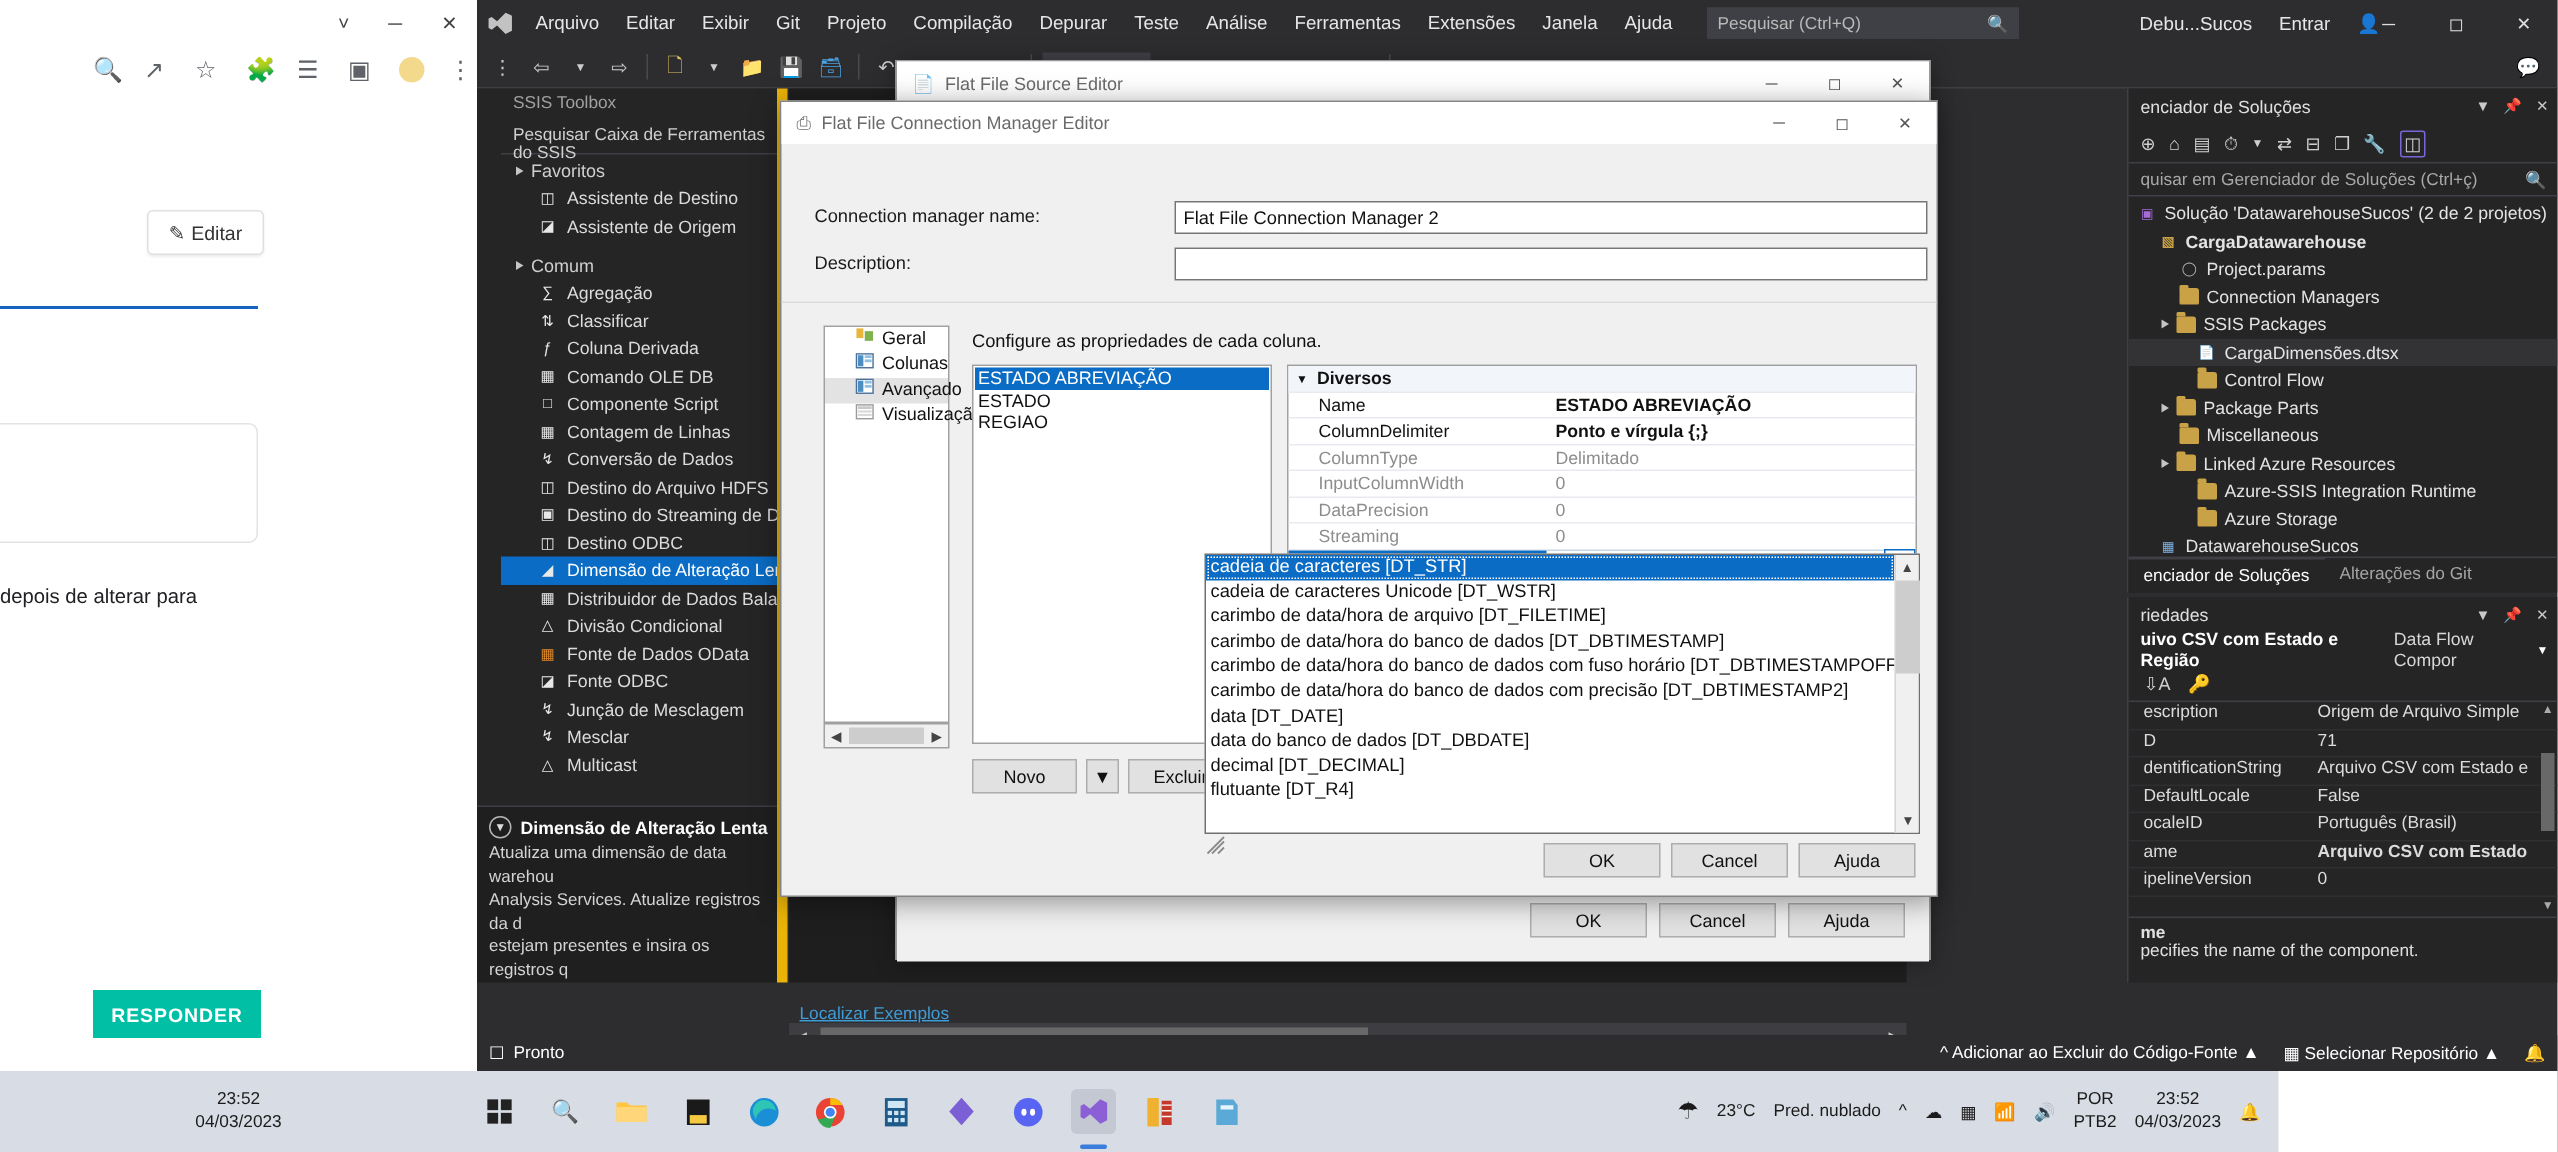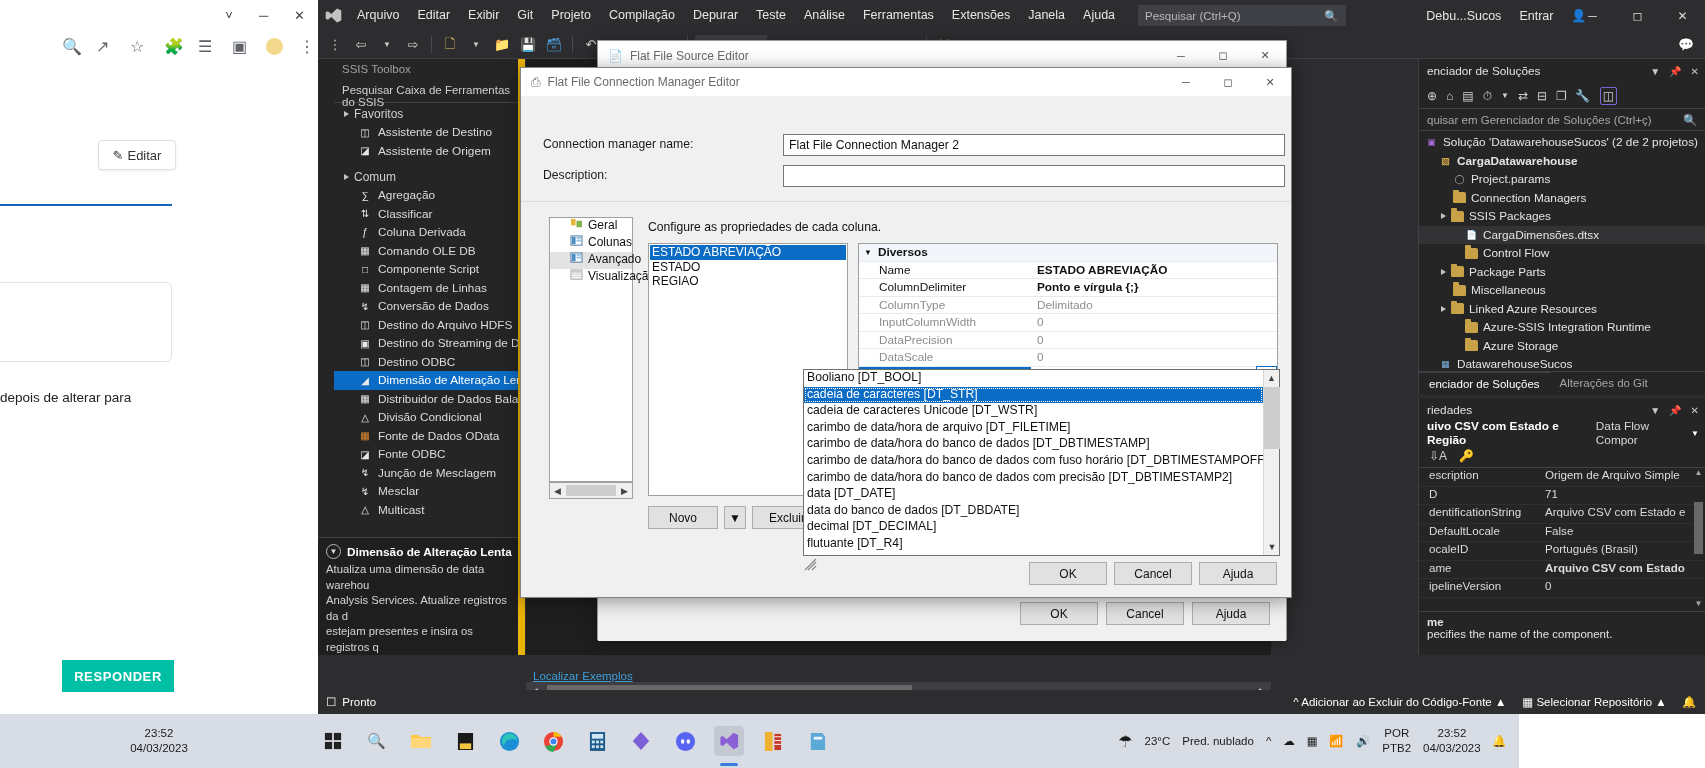--- a/index.html
+++ b/index.html
@@ -790,21 +790,21 @@
         </div>
         <div class="grid-row muted">
           <span class="k">InputColumnWidth</span>
           <span class="v">0</span>
         </div>
         <div class="grid-row muted">
           <span class="k">DataPrecision</span>
           <span class="v">0</span>
         </div>
         <div class="grid-row muted">
-          <span class="k">DataScale</span>
+          <span class="k">Streaming</span>
           <span class="v">0</span>
         </div>
         <div class="grid-row selrow">
           <span class="k">DataType</span>
           <span class="v" style="justify-content:space-between;padding-right:0;">
             <span>cadeia de caracteres [DT_STR]</span>
             <span class="combo-btn">▼</span>
           </span>
         </div>
       </div>
@@ -818,21 +818,20 @@
       <div class="ffcme-btns">
         <div class="wbtn">OK</div>
         <div class="wbtn">Cancel</div>
         <div class="wbtn">Ajuda</div>
       </div>
     </div>
   </div>
 
   <div class="dropdown">
     <div class="dd-list">
-      <div class="dd-item">Booliano [DT_BOOL]</div>
       <div class="dd-item sel">cadeia de caracteres [DT_STR]</div>
       <div class="dd-item">cadeia de caracteres Unicode [DT_WSTR]</div>
       <div class="dd-item">carimbo de data/hora de arquivo [DT_FILETIME]</div>
       <div class="dd-item">carimbo de data/hora do banco de dados [DT_DBTIMESTAMP]</div>
       <div class="dd-item">carimbo de data/hora do banco de dados com fuso horário [DT_DBTIMESTAMPOFFSET]</div>
       <div class="dd-item">carimbo de data/hora do banco de dados com precisão [DT_DBTIMESTAMP2]</div>
       <div class="dd-item">data [DT_DATE]</div>
       <div class="dd-item">data do banco de dados [DT_DBDATE]</div>
       <div class="dd-item">decimal [DT_DECIMAL]</div>
       <div class="dd-item">flutuante [DT_R4]</div>

